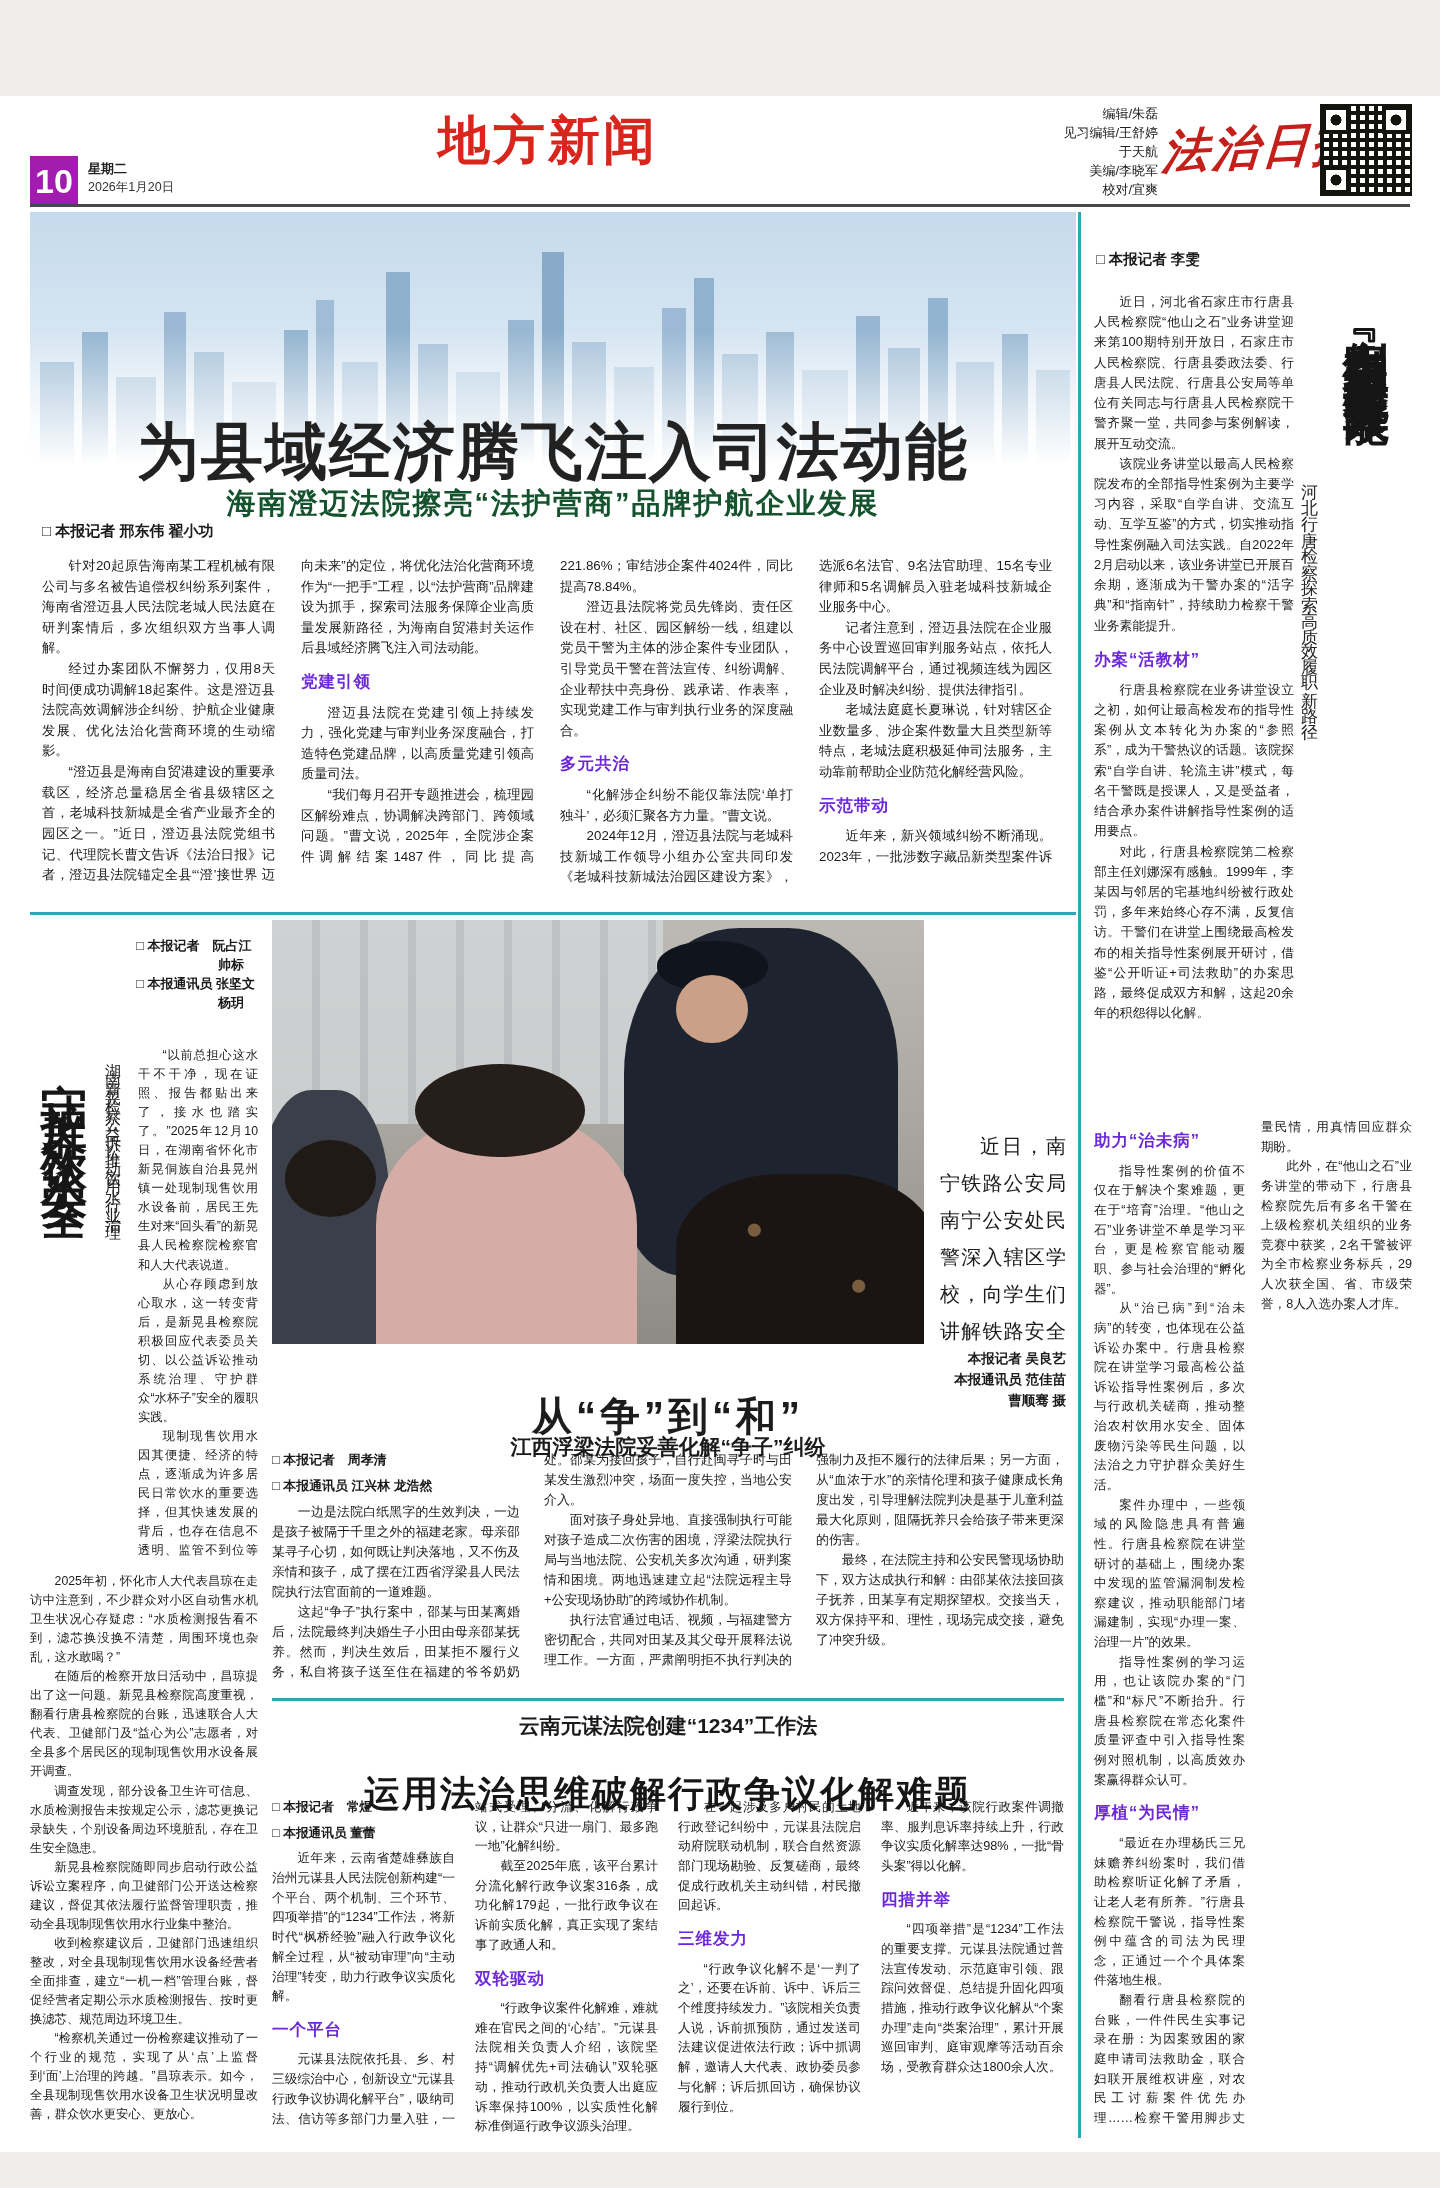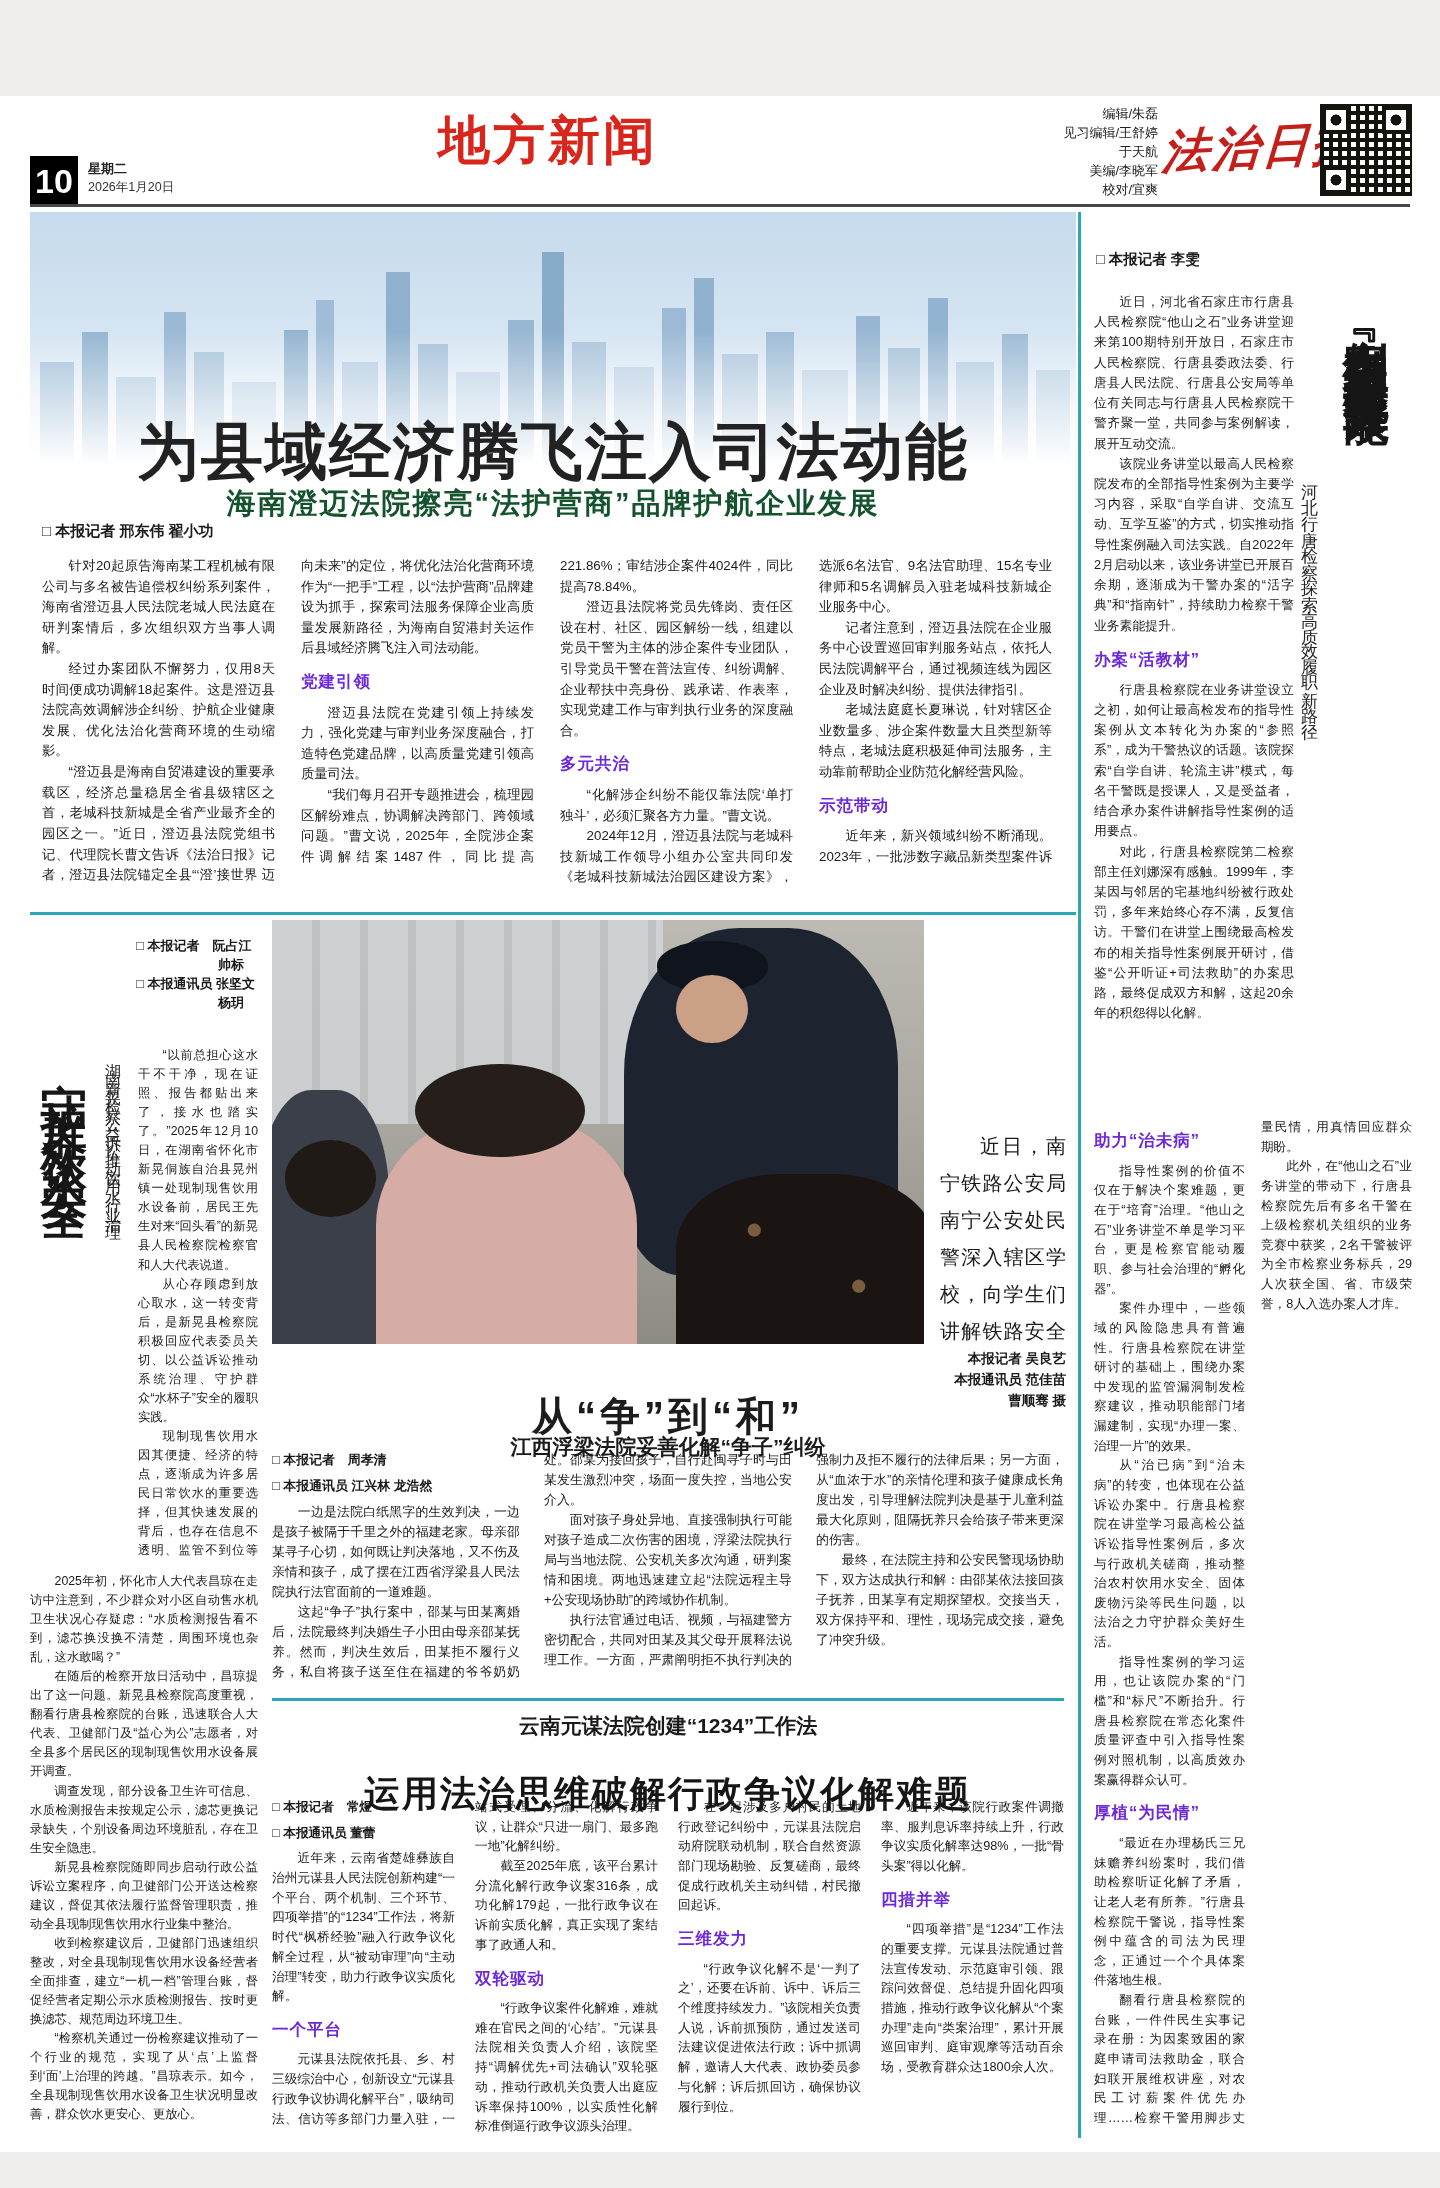--- a/index.html
+++ b/index.html
@@ -5,21 +5,21 @@
   html,body{margin:0;padding:0;}
   body{
     width:1440px;height:2188px;position:relative;background:#ffffff;
     font-family:"Liberation Sans","DejaVu Sans",sans-serif;color:#1a1a1a;
     overflow:hidden;
   }
   .abs{position:absolute;}
   
   .top-strip{left:0;top:0;width:1440px;height:96px;background:#efeeec;}
   .bottom-strip{left:0;top:2152px;width:1440px;height:36px;background:#efeeec;}
-  .pagenum{left:30px;top:156px;width:48px;height:50px;background:#000000;color:#fff;
+  .pagenum{left:30px;top:156px;width:48px;height:50px;background:#a21caf;color:#fff;
     font-size:34px;font-weight:700;text-align:center;line-height:50px;}
   .weekday{left:88px;top:160px;font-size:13px;font-weight:700;color:#222;}
   .pubdate{left:88px;top:179px;font-size:12.5px;color:#333;}
   .section-title{left:438px;top:106px;font-size:52px;font-weight:900;color:#d8261d;letter-spacing:3px;}
   .editors{left:980px;top:104px;width:178px;text-align:right;font-size:13px;line-height:19px;color:#222;}
   .masthead{left:1162px;top:116px;font-family:"Liberation Serif","DejaVu Serif",serif;
     font-style:italic;font-weight:700;font-size:47px;color:#c3201b;letter-spacing:3px;
     transform:rotate(-3deg) skewX(-6deg);}
   .qr{left:1320px;top:104px;width:92px;height:92px;background-color:#fff;
     background-image:repeating-linear-gradient(0deg,#14140f 0 4px,transparent 4px 9px),
@@ -261,20 +261,20 @@
     <p class="para">该院业务讲堂以最高人民检察院发布的全部指导性案例为主要学习内容，采取“自学自讲、交流互动、互学互鉴”的方式，切实推动指导性案例融入司法实践。自2022年2月启动以来，该业务讲堂已开展百余期，逐渐成为干警办案的“活字典”和“指南针”，持续助力检察干警业务素能提升。</p>
     <h3 class="subhead">办案“活教材”</h3>
     <p class="para">行唐县检察院在业务讲堂设立之初，如何让最高检发布的指导性案例从文本转化为办案的“参照系”，成为干警热议的话题。该院探索“自学自讲、轮流主讲”模式，每名干警既是授课人，又是受益者，结合承办案件讲解指导性案例的适用要点。</p>
     <p class="para">对此，行唐县检察院第二检察部主任刘娜深有感触。1999年，李某因与邻居的宅基地纠纷被行政处罚，多年来始终心存不满，反复信访。干警们在讲堂上围绕最高检发布的相关指导性案例展开研讨，借鉴“公开听证+司法救助”的办案思路，最终促成双方和解，这起20余年的积怨得以化解。</p>
   </div>
 <div class="abs v-text xt-headline">案例为『钥』提升检察干警业务素能</div>
 <div class="abs v-text xt-kicker">河北行唐检察探索高质效履职新路径</div>
 <div class="abs cols xt-bottom">
     <h3 class="subhead">助力“治未病”</h3>
     <p class="para">指导性案例的价值不仅在于解决个案难题，更在于“培育”治理。“他山之石”业务讲堂不单是学习平台，更是检察官能动履职、参与社会治理的“孵化器”。</p>
+    <p class="para">从“治已病”到“治未病”的转变，也体现在公益诉讼办案中。行唐县检察院在讲堂学习最高检公益诉讼指导性案例后，多次与行政机关磋商，推动整治农村饮用水安全、固体废物污染等民生问题，以法治之力守护群众美好生活。</p>
     <p class="para">案件办理中，一些领域的风险隐患具有普遍性。行唐县检察院在讲堂研讨的基础上，围绕办案中发现的监管漏洞制发检察建议，推动职能部门堵漏建制，实现“办理一案、治理一片”的效果。</p>
-    <p class="para">从“治已病”到“治未病”的转变，也体现在公益诉讼办案中。行唐县检察院在讲堂学习最高检公益诉讼指导性案例后，多次与行政机关磋商，推动整治农村饮用水安全、固体废物污染等民生问题，以法治之力守护群众美好生活。</p>
     <p class="para">指导性案例的学习运用，也让该院办案的“门槛”和“标尺”不断抬升。行唐县检察院在常态化案件质量评查中引入指导性案例对照机制，以高质效办案赢得群众认可。</p>
     <h3 class="subhead">厚植“为民情”</h3>
     <p class="para">“最近在办理杨氏三兄妹赡养纠纷案时，我们借助检察听证化解了矛盾，让老人老有所养。”行唐县检察院干警说，指导性案例中蕴含的司法为民理念，正通过一个个具体案件落地生根。</p>
     <p class="para">翻看行唐县检察院的台账，一件件民生实事记录在册：为因案致困的家庭申请司法救助金，联合妇联开展维权讲座，对农民工讨薪案件优先办理……检察干警用脚步丈量民情，用真情回应群众期盼。</p>
     <p class="para">此外，在“他山之石”业务讲堂的带动下，行唐县检察院先后有多名干警在上级检察机关组织的业务竞赛中获奖，2名干警被评为全市检察业务标兵，29人次获全国、省、市级荣誉，8人入选办案人才库。</p>
   </div>
 
 </body></html>

